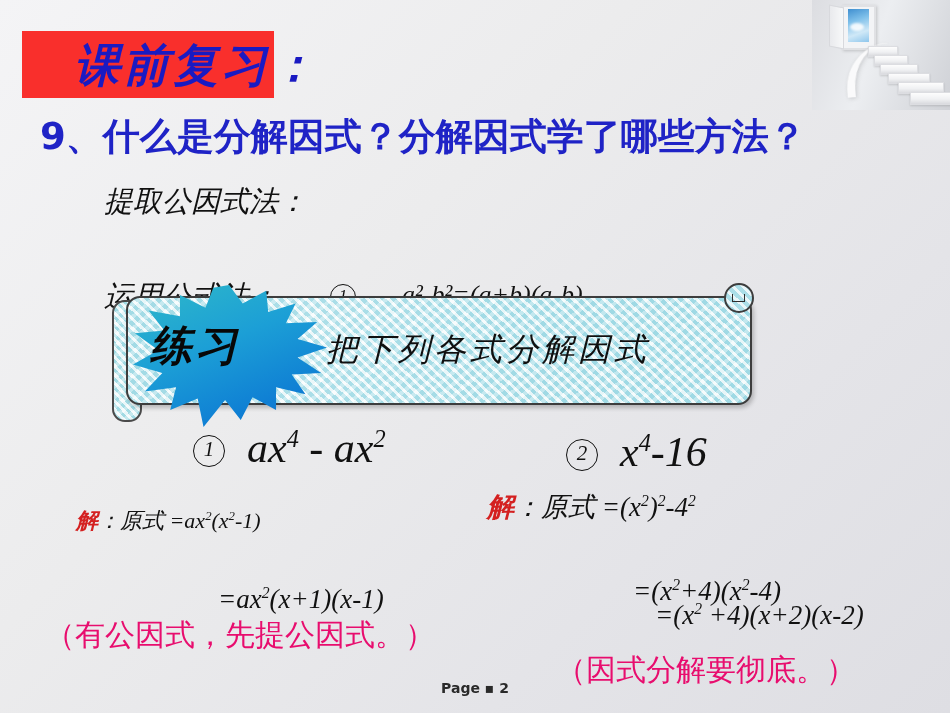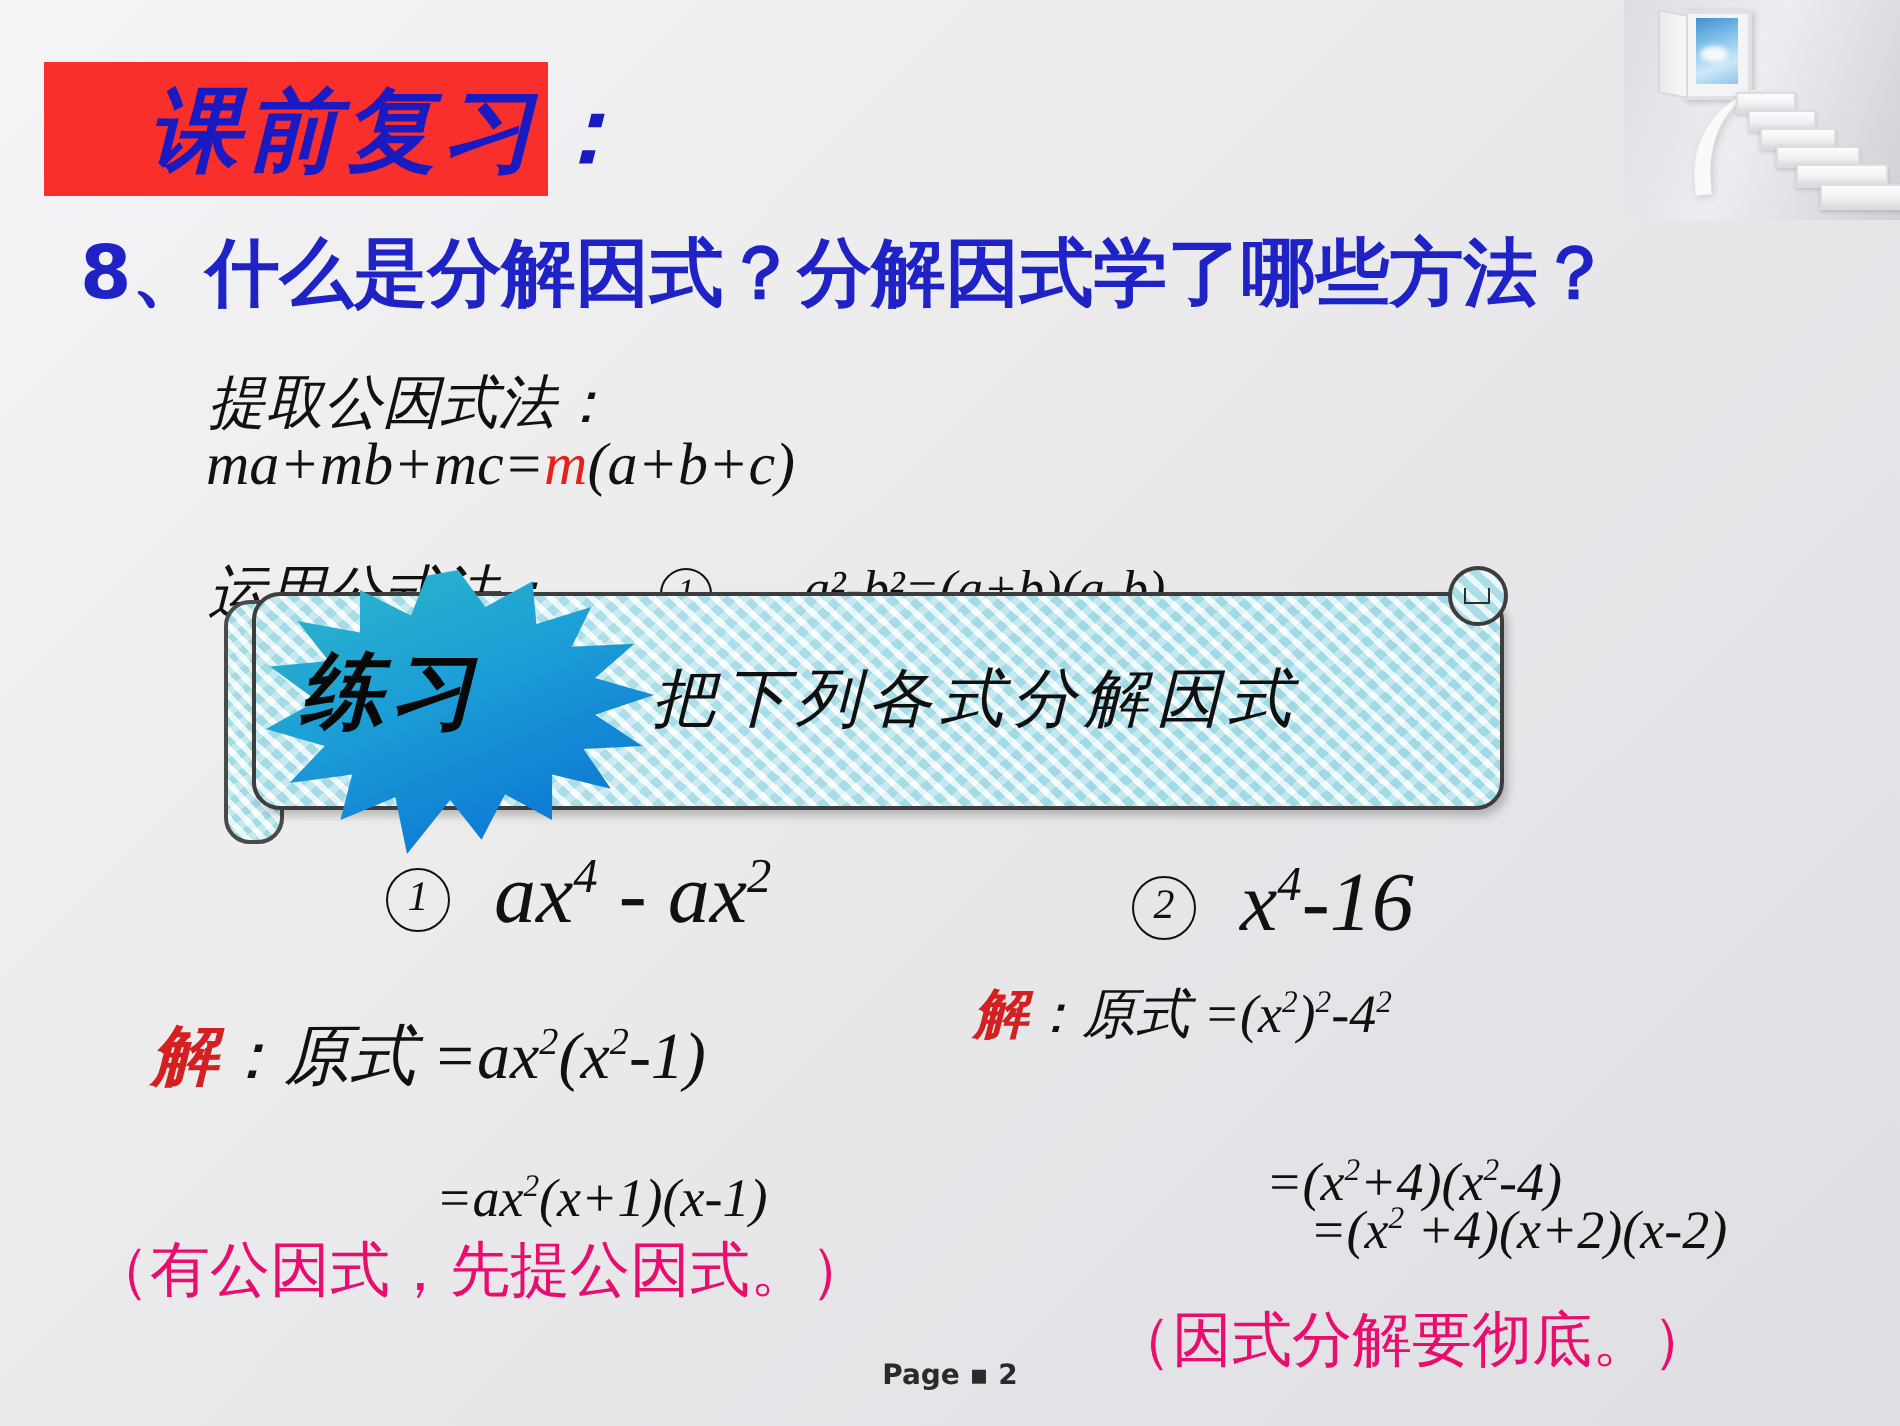--- a/index.html
+++ b/index.html
@@ -298,21 +298,21 @@
     white-space: nowrap;
   }
   #exercise-2 .num { margin-right: 22px; }
   sup { font-size: .58em; }
 
   
   #solution-1 {
     position: absolute;
     left: 76px;
     top: 506px;
-    font-size: 33px;
+    font-size: 22px;
     font-style: italic;
     color: #111;
     white-space: nowrap;
   }
   #solution-1-line2 {
     position: absolute;
     left: 218px;
     top: 584px;
     font-size: 27px;
     font-style: italic;
@@ -400,26 +400,23 @@
     <div class="step" style="left:62px;top:55px;width:32px;height:9px;"></div>
     <div class="step" style="left:68px;top:64px;width:36px;height:9px;"></div>
     <div class="step" style="left:76px;top:73px;width:40px;height:9px;"></div>
     <div class="step" style="left:86px;top:82px;width:44px;height:10px;"></div>
     <div class="step" style="left:98px;top:92px;width:40px;height:11px;"></div>
   </div>
 
   <div id="title-box"></div>
   <div id="title-text">课前复习：</div>
 
-  <div id="question-1">8、什么是分解因式？分解因式学了哪些方法？</div>
+  <div id="question-1">9、什么是分解因式？分解因式学了哪些方法？</div>
 
   <div id="method-1-label">提取公因式法：</div>
-  <div id="method-1-formula">
-    <span>ma+mb+mc=</span><span class="hl">m</span><span>(a+b+c)</span>
-  </div>
 
   <div id="method-2-label">运用公式法：</div>
   <div id="method-2-item">
     <span class="circnum">1</span><span>a²-b²=(a+b)(a-b)</span>
   </div>
 
   <div id="practice-stub"></div>
   <div id="practice-banner"></div>
   <div id="practice-handle"></div>
   <div id="practice-text">把下列各式分解因式</div>

